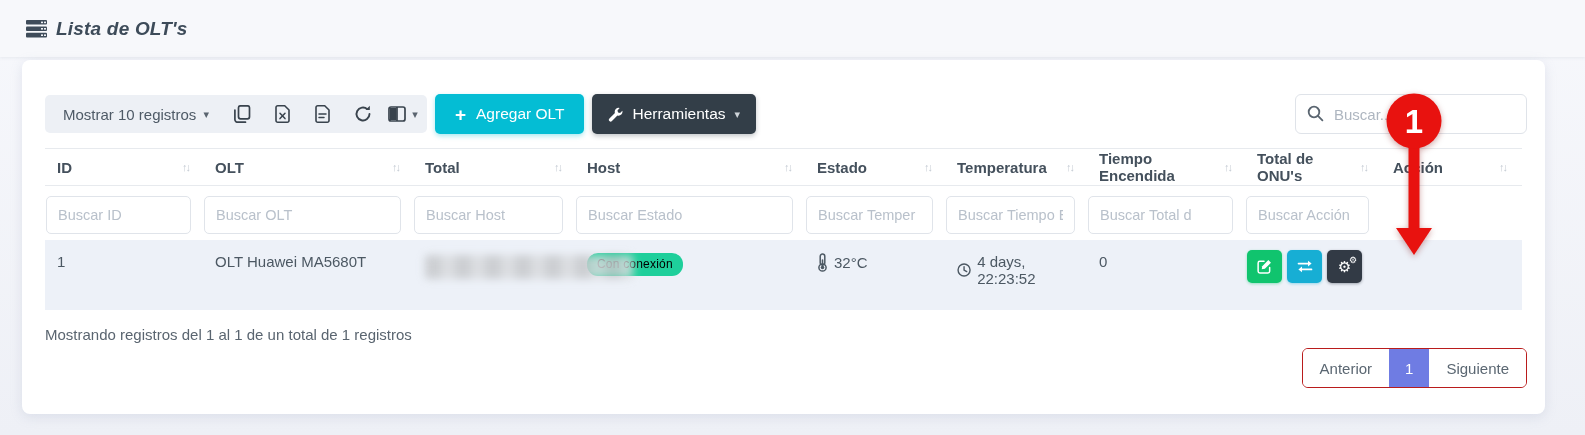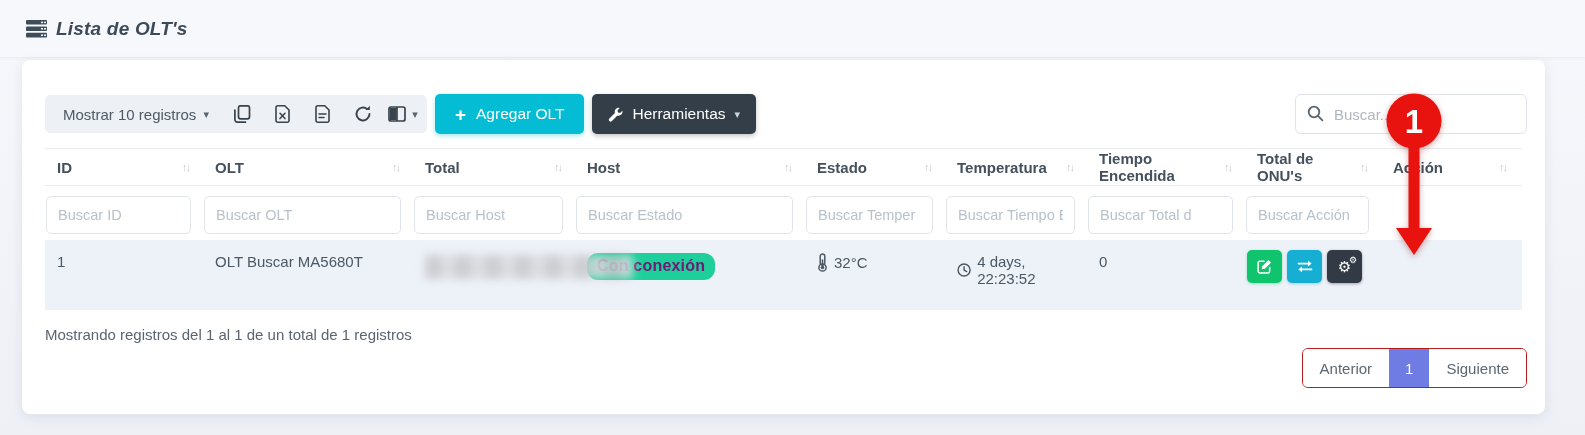--- a/index.html
+++ b/index.html
@@ -48,21 +48,21 @@
   .olt-cell { display:flex; gap:12px; padding-top:6px; }
   .thumb { width:64px; height:56px; background:#fff; border-radius:2px; padding:5px 6px 4px; display:flex; flex-direction:column; align-items:center; gap:3px; }
   .thumb .hlogo { width:26px; height:6px; display:flex; align-items:center; gap:2px; }
   .thumb .hlogo .petal { width:7px; height:6px; background:#e02020; border-radius:50% 50% 0 50%; }
   .thumb .hlogo .htxt { flex:1; height:3px; background:#c9ccd0; }
   .thumb .chassis { width:52px; height:36px; border:2px solid #70767d; border-radius:2px; background:repeating-linear-gradient(90deg,#9aa0a6 0 2px,#dcdee1 2px 5px); }
   .olt-name { padding-top:6px; }
   .olt-name .nm { color:#4c5863; }
   .olt-name .brand { color:#9aa4ae; margin-top:8px; }
   .host-blur { width:208px; height:24px; border-radius:3px; background:repeating-linear-gradient(90deg,#c7c9cc 0 16px,#d9dbde 16px 30px); filter:blur(4px); opacity:.85; margin-top:2px; }
-  .badge { display:inline-block; background:#1ecf9b; color:#701a75; font-size:16px; font-weight:bold; padding:4px 10px 5px; border-radius:11px; letter-spacing:.2px; }
+  .badge { display:inline-block; background:#1ecf9b; color:#000000; font-size:12px; font-weight:normal; padding:4px 10px 5px; border-radius:11px; letter-spacing:.2px; }
   .icell { display:flex; align-items:center; gap:6px; }
   .action-cell { display:flex; gap:5px; padding:10px 0 0 2px; }
   .abtn { width:35px; height:33px; border:none; border-radius:5px; display:flex; align-items:center; justify-content:center; cursor:pointer; color:#fff; }
   .abtn-edit { background:#10c46e; box-shadow:0 1px 3px rgba(16,196,110,.4); }
   .abtn-transfer { background:#17aed4; box-shadow:0 1px 3px rgba(23,174,212,.4); }
   .abtn-settings { background:#323a45; box-shadow:0 1px 3px rgba(40,48,60,.4); position:relative; }
   .gear-lg { font-size:15px; line-height:1; }
   .gear-sm { font-size:9px; line-height:1; position:absolute; top:6px; right:5px; }
 
   .summary { position:absolute; left:23px; top:266px; font-size:15px; color:#5a6570; }
@@ -205,21 +205,21 @@
     <div class="fcell"><input placeholder="Buscar Host" style=""></div>
     <div class="fcell"><input placeholder="Buscar Estado" style=""></div>
     <div class="fcell"><input placeholder="Buscar Temper" style=""></div>
     <div class="fcell"><input placeholder="Buscar Tiempo En" style=""></div>
     <div class="fcell"><input placeholder="Buscar Total d" style=""></div>
     <div class="fcell"><input placeholder="Buscar Acción" style=""></div>
   </div>
 
   <div class="trow grid">
     <div class="td">1</div>
-    <div class="td">OLT Buscar MA5680T</div>
+    <div class="td">OLT Huawei MA5680T</div>
     <div class="td">
       <div class="host-blur"></div>
     </div>
     <div class="td">
       <span class="badge">Con conexión</span>
     </div>
     <div class="td icell">
       <svg width="11" height="19" viewBox="0 0 11 19">
         <rect x="3.2" y="1" width="4.6" height="11" rx="2.3" fill="none" stroke="#4c5863" stroke-width="1.5"></rect>
         <circle cx="5.5" cy="14.5" r="3.6" fill="none" stroke="#4c5863" stroke-width="1.5"></circle>

